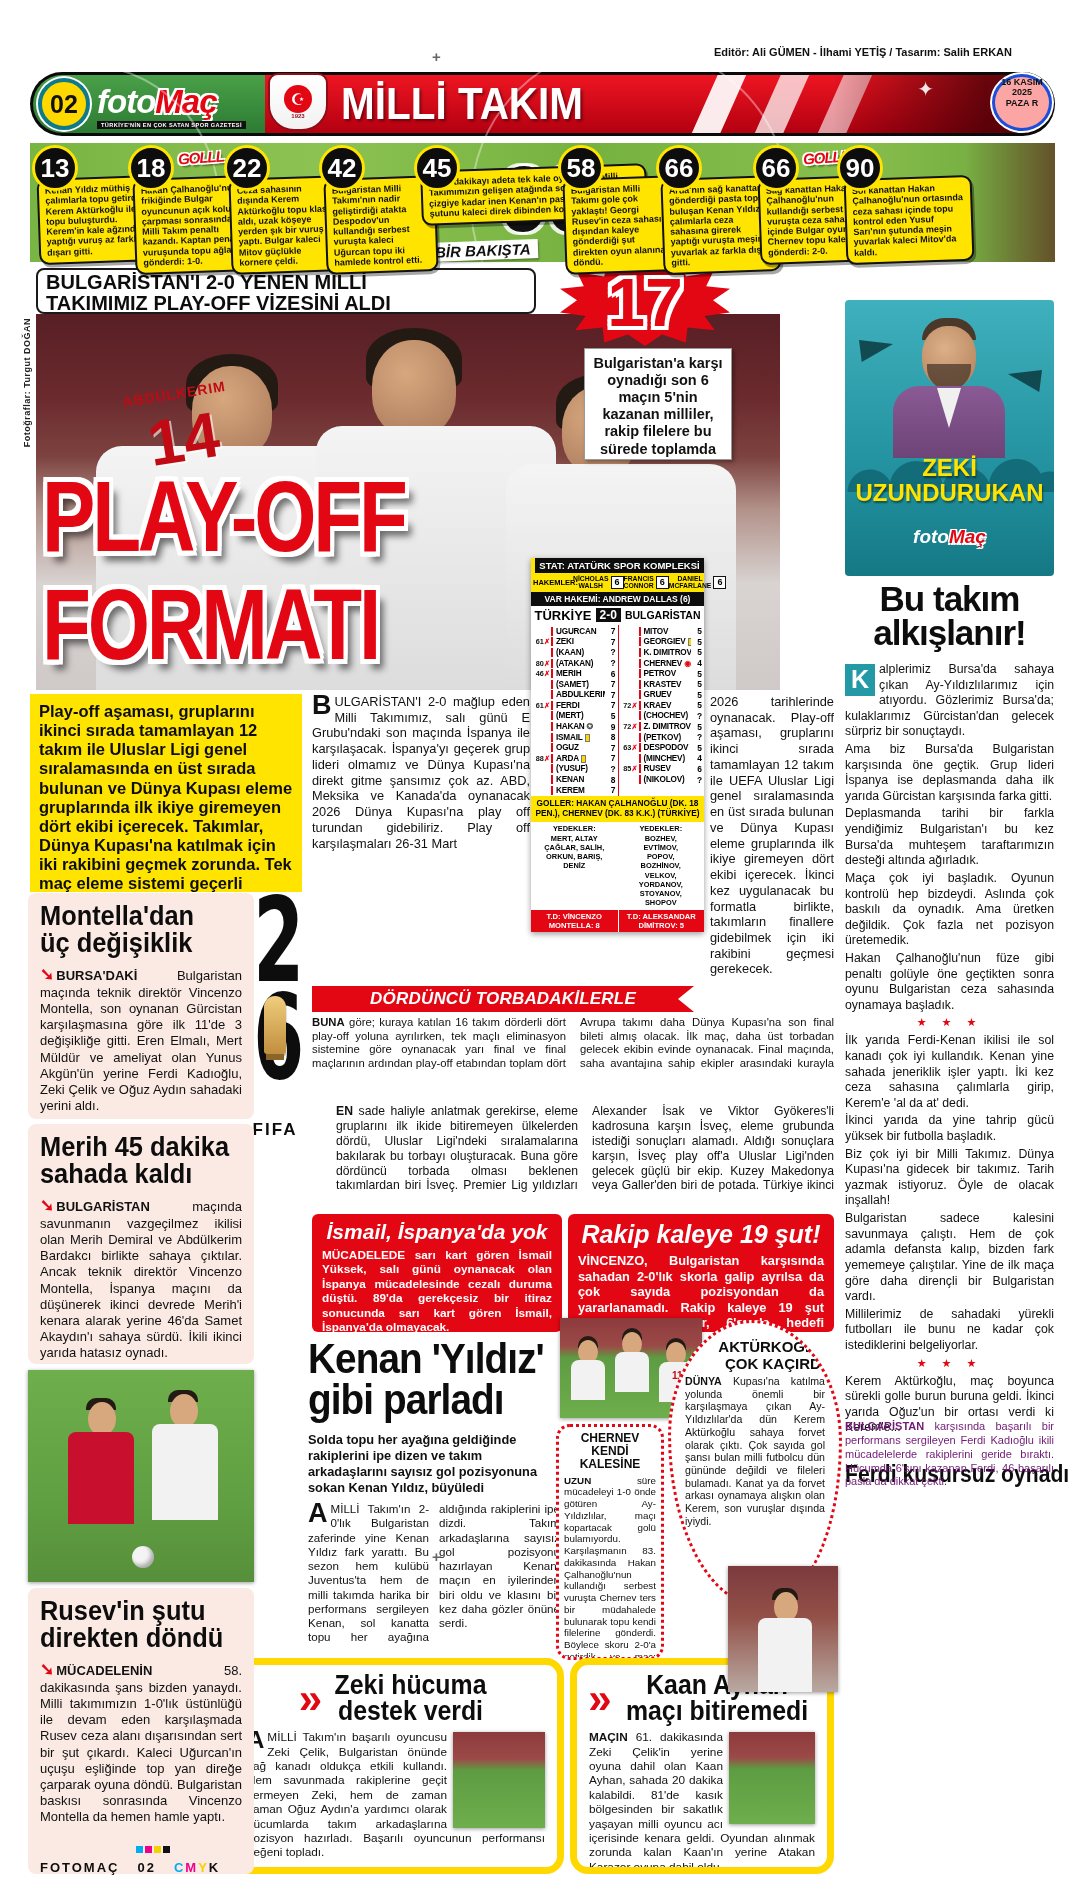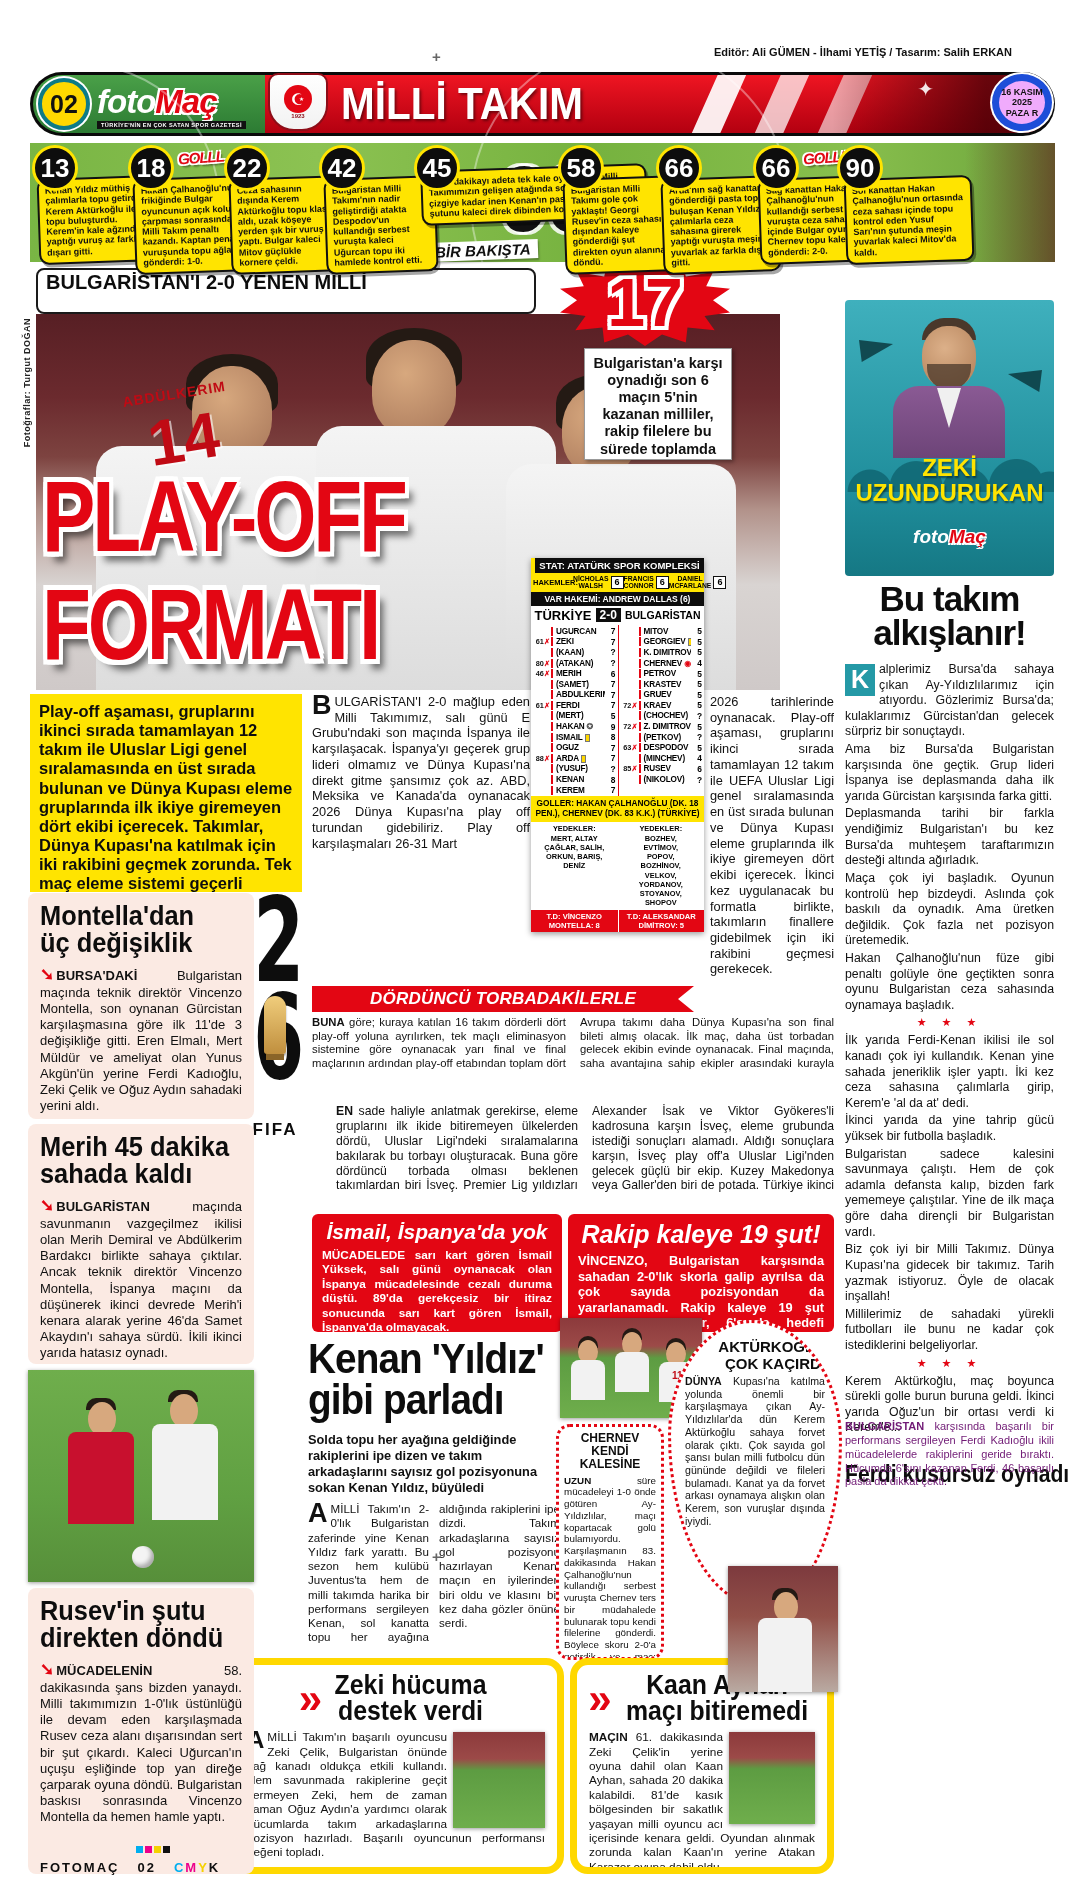--- a/index.html
+++ b/index.html
@@ -19,21 +19,21 @@
   .brand-mac { font-size:33px; font-weight:900; font-style:italic; color:#e30613; letter-spacing:-1px; text-shadow:-2px -2px 0 #fff,2px -2px 0 #fff,-2px 2px 0 #fff,2px 2px 0 #fff; }
   .brand-tag { position:absolute; left:64px; top:46px; background:#111; color:#fff; font-size:5.6px; font-weight:bold; letter-spacing:.4px; padding:1px 4px; white-space:nowrap; }
   .crest { position:absolute; left:238px; top:1px; width:60px; height:58px; background:linear-gradient(180deg,#fff,#f2f2f2); border:2px solid #8d0d18; border-radius:10px 10px 26px 26px; z-index:5; display:flex; flex-direction:column; align-items:center; justify-content:center; }
   .crest-ball { width:28px; height:28px; border-radius:50%; background:#e30613; color:#fff; font-size:16px; display:flex; align-items:center; justify-content:center; }
   .crest-year { font-size:6px; font-weight:bold; color:#8d0d18; }
   .seg-red { flex:1; background:linear-gradient(180deg,#ef1522,#b30010); position:relative; overflow:hidden; }
   .seg-red .stripe { position:absolute; background:rgba(255,255,255,.92); height:200%; width:26px; top:-50%; transform:rotate(24deg); border-radius:12px; }
   .seg-red .crowdshade { position:absolute; right:0; top:0; width:220px; height:100%; background:linear-gradient(90deg, rgba(80,0,5,0) 0%, rgba(60,0,5,.75) 70%); }
   .milli { position:absolute; left:76px; top:4px; font-size:44px; font-weight:900; color:#fff; letter-spacing:0px; transform:scaleX(.92); transform-origin:left; text-shadow:2px 2px 3px rgba(0,0,0,.45); white-space:nowrap; }
   .sparkle { position:absolute; right:118px; top:2px; color:#fff; font-size:20px; opacity:.9; }
-  .datecircle { position:absolute; right:3px; top:2px; width:60px; height:57px; border-radius:50%; background:#f0abfc; border:7px solid #1d4ed8; box-shadow:0 0 0 2px #fff; display:flex; flex-direction:column; align-items:center; justify-content:center; z-index:6; }
+  .datecircle { position:absolute; right:3px; top:2px; width:60px; height:57px; border-radius:50%; background:#fca5a5; border:3px solid #1d4ed8; box-shadow:0 0 0 2px #fff; display:flex; flex-direction:column; align-items:center; z-index:6; }
   .datecircle div { font-size:9px; font-weight:900; color:#111; line-height:1.15; }
 
   
   .band { top:143px; left:30px; width:1025px; height:119px; background:linear-gradient(90deg,#79b544,#8cc252 28%,#76b23f 55%,#88bf4d 80%,#6da53c); }
   .band .arc { position:absolute; border:2px solid rgba(255,255,255,.38); border-radius:50%; }
   .band .crowd-edge { position:absolute; right:0; top:0; width:90px; height:100%; background:linear-gradient(90deg, rgba(90,30,30,0), rgba(96,26,30,.6)); }
   .ev-badge { position:absolute; top:2px; width:46px; height:46px; border-radius:50%; background:#0d0d0d; border:3px solid #ffe400; color:#fff; font-weight:900; font-size:26px; display:flex; align-items:center; justify-content:center; z-index:3; }
   .gol-label { position:absolute; top:6px; font-size:15px; font-weight:900; font-style:italic; letter-spacing:-1px; color:#e30613; text-shadow:-1.5px -1.5px 0 #fff,1.5px -1.5px 0 #fff,-1.5px 1.5px 0 #fff,1.5px 1.5px 0 #fff,2px 3px 2px rgba(0,0,0,.5); transform:rotate(-4deg); z-index:3; }
   .bubble { position:absolute; background:#ffe400; border:2px solid #111; border-radius:10px; padding:5px 6px; font-size:9px; font-weight:bold; line-height:1.14; color:#111; transform:rotate(-2deg); box-shadow:2px 3px 0 rgba(0,0,0,.35); z-index:2; }
   .glance1 { position:absolute; left:398px; top:98px; background:#fff; color:#111; font-size:15px; font-weight:900; font-style:italic; padding:1px 7px; transform:rotate(-2deg); box-shadow:1px 2px 2px rgba(0,0,0,.3); }
@@ -230,20 +230,21 @@
         <div class="ev-badge" style="left: 807px;">90</div>
         <div class="bubble" style="left: 815px; top: 34px; width: 128px;">Sol kanattan Hakan Çalhanoğlu'nun ortasında ceza sahası içinde topu kontrol eden Yusuf Sarı'nın şutunda meşin yuvarlak kaleci Mitov'da kaldı.</div>
       </div>
     <div class="glance1">BİR BAKIŞTA</div>
     <div class="glance90">90</div>
     <div class="glance2">DAKİKA</div>
   </div>
 
   <div class="abs kicker">
     <div>BULGARİSTAN'I 2-0 YENEN MİLLİ</div>
+    <div>TAKIMIMIZ PLAY-OFF VİZESİNİ ALDI</div>
   </div>
 
   <div class="abs photo1">
     <div class="hair" style="left:150px;top:40px;width:92px;height:60px;"></div>
     <div class="head" style="left:156px;top:52px;width:80px;height:92px;"></div>
     <div class="hair" style="left:330px;top:14px;width:96px;height:62px;"></div>
     <div class="head" style="left:336px;top:26px;width:84px;height:96px;"></div>
     <div class="hair" style="left:520px;top:60px;width:88px;height:58px;"></div>
     <div class="head" style="left:526px;top:72px;width:76px;height:88px;"></div>
     <div class="torso" style="left:60px;top:132px;width:250px;height:250px;"></div>
@@ -613,22 +614,22 @@
   </div>
   <div class="abs col-body" id="column-body">
       <p><span class="col-drop">K</span>alplerimiz Bursa'da sahaya çıkan Ay-Yıldızlılarımız için atıyordu. Gözlerimiz Bursa'da; kulaklarımız Gürcistan'dan gelecek sürpriz bir sonuçtaydı.</p>
       <p>Ama biz Bursa'da Bulgaristan karşısında öne geçtik. Grup lideri İspanya ise deplasmanda daha ilk yarıda Gürcistan karşısında farka gitti.</p>
       <p>Deplasmanda tarihi bir farkla yendiğimiz Bulgaristan'ı bu kez Bursa'da muhteşem taraftarımızın desteği altında ağırladık.</p>
       <p>Maça çok iyi başladık. Oyunun kontrolü hep bizdeydi. Aslında çok baskılı da oynadık. Ama üretken değildik. Çok fazla net pozisyon üretemedik.</p>
       <p>Hakan Çalhanoğlu'nun füze gibi penaltı golüyle öne geçtikten sonra oyunu Bulgaristan ceza sahasında oynamaya başladık.</p>
       <div class="stars">★ ★ ★</div>
       <p>İlk yarıda Ferdi-Kenan ikilisi ile sol kanadı çok iyi kullandık. Kenan yine sahada jeneriklik işler yaptı. İki kez ceza sahasına çalımlarla girip, Kerem'e 'al da at' dedi.</p>
       <p>İkinci yarıda da yine tahrip gücü yüksek bir futbolla başladık.</p>
+      <p>Biz çok iyi bir Milli Takımız. Dünya Kupası'na gidecek bir takımız. Tarih yazmak istiyoruz. Öyle de olacak inşallah!</p>
       <p>Bulgaristan sadece kalesini savunmaya çalıştı. Hem de çok adamla defansta kalıp, bizden fark yememeye çalıştılar. Yine de ilk maça göre daha dirençli bir Bulgaristan vardı.</p>
-      <p>Biz çok iyi bir Milli Takımız. Dünya Kupası'na gidecek bir takımız. Tarih yazmak istiyoruz. Öyle de olacak inşallah!</p>
       <p>Millilerimiz de sahadaki yürekli futbolları ile bunu ne kadar çok istediklerini belgeliyorlar.</p>
       <div class="stars">★ ★ ★</div>
       <p>Kerem Aktürkoğlu, maç boyunca sürekli golle burun buruna geldi. İkinci yarıda Oğuz'un bir ortası verdi ki Kerem'e...</p>
     </div>
 
   <div class="abs ferdi-t">Ferdi kusursuz oynadı</div>
   <div class="abs ferdi-b">
     <span class="lead-b">BULGARİSTAN</span> <span>karşısında başarılı bir performans sergileyen Ferdi Kadıoğlu ikili mücadelelerde rakiplerini geride bıraktı. Hücumda 6'sını kazanan Ferdi, 46 başarılı pasla da dikkat çekti.</span>
   </div>
 

